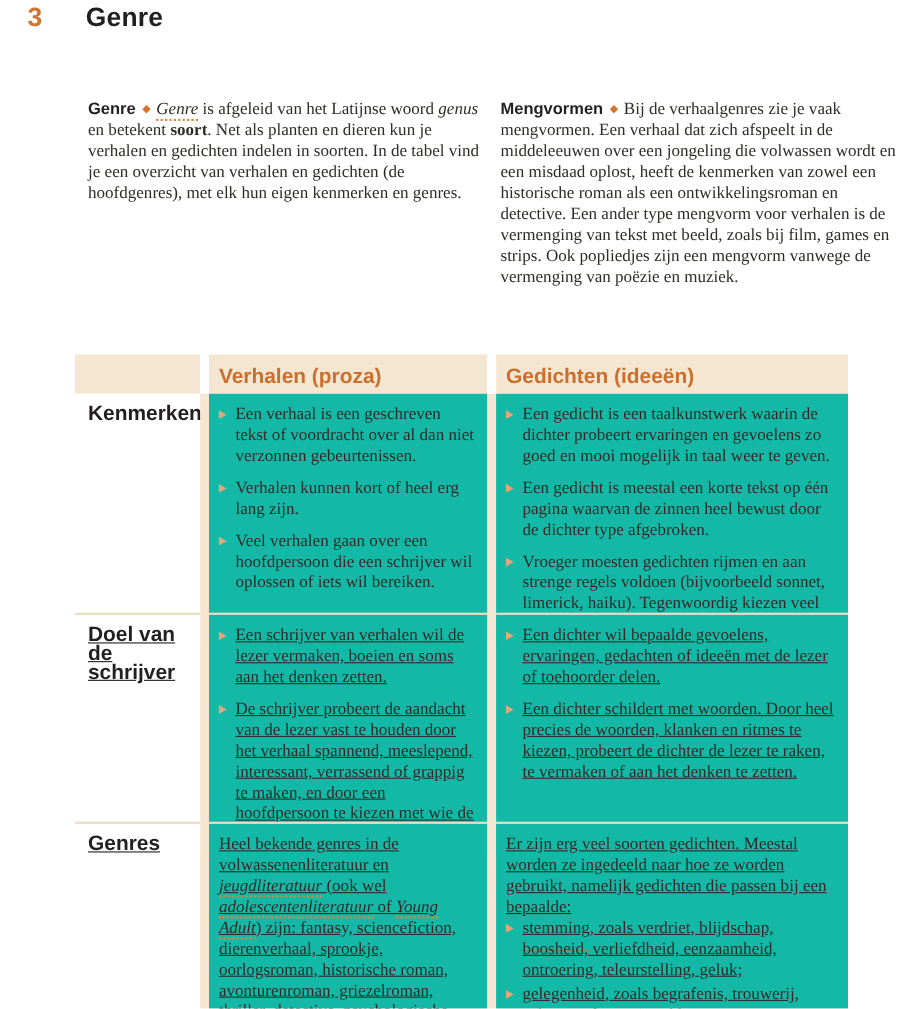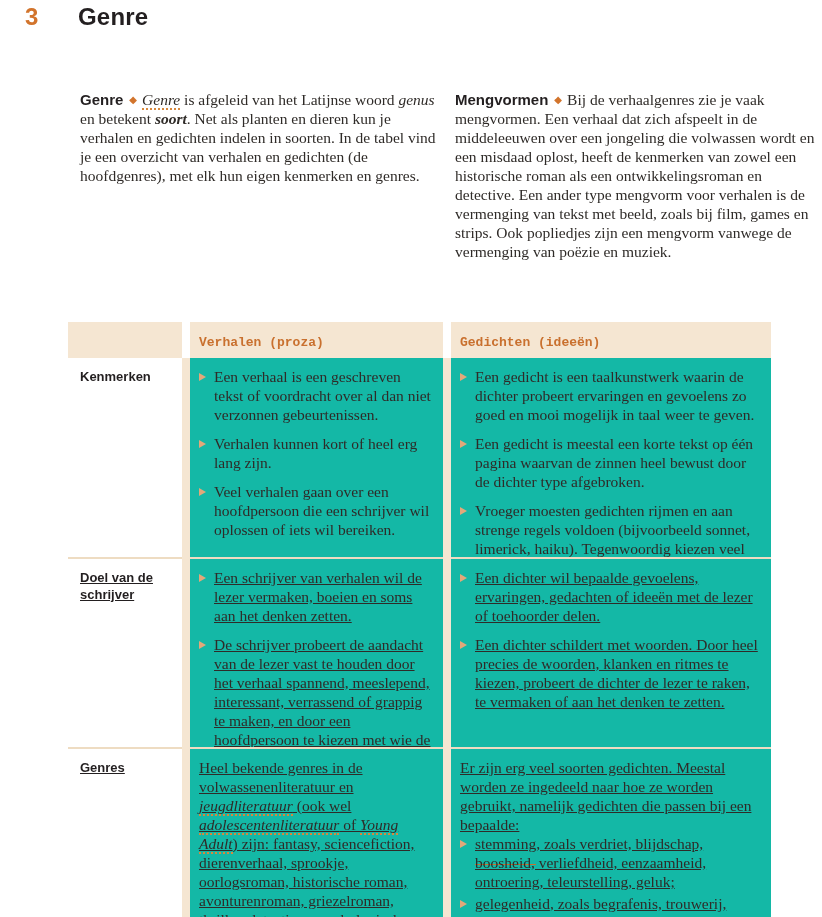--- a/index.html
+++ b/index.html
@@ -36,41 +36,41 @@
   .intro-right{position:absolute;left:455px;top:90px;width:362px;}
   .term{
     font-family:"Liberation Sans","DejaVu Sans",sans-serif;
     font-weight:bold;font-size:15px;color:var(--ink);
   }
   .diamond{
     color:var(--orange-bright);font-size:10px;
     padding:0 5px 0 6px;vertical-align:2px;
   }
   .it{font-style:italic;}
-  .bit{font-style:italic;font-weight:bold;}
+  .bit{font-weight:bold;}
   .dotted{font-style:italic;border-bottom:2px dotted var(--dot);padding-bottom:0px;}
   .uline{border-bottom:1.5px solid var(--orange);padding-bottom:12px;}
   
   .tbl{
     position:absolute;left:68px;top:322px;width:703px;height:595px;
     display:grid;grid-template-rows:36px 199px 190px 1fr;overflow:hidden;
   }
   .trow{display:grid;grid-template-columns:114px 8px 253px 8px 320px;}
   .thead-cell{
     background:var(--beige);
-    font-family:Liberation Mono, monospace;
-    font-weight:bold;font-size:13px;color:var(--orange);
+    font-family:Liberation Sans, sans-serif;
+    font-weight:bold;font-size:19px;color:var(--orange);
     padding:11px 0 0 9px;
   }
   .thead-gap{background:#ffffff;}
   .stripe{background:var(--beige);}
   .label-cell{
     background:#fff;padding:10px 6px 0 12px;
     font-family:"Liberation Sans","DejaVu Sans",sans-serif;
-    font-weight:bold;font-size:13px;line-height:17px;color:var(--ink);
+    font-weight:bold;font-size:19px;line-height:17px;color:var(--ink);
   }
   .cell{background:#14b8a6;padding:9px 10px 0 9px;}
   .bordered{border-top:2px solid var(--line);text-decoration:underline;}
   .blist{list-style:none;}
   .bitem{display:flex;margin-bottom:10px;}
   .bitem-tight{display:flex;margin-bottom:3px;}
   .tri{
     flex:0 0 auto;width:0;height:0;margin:6px 8px 0 0;
     border-left:7px solid var(--bullet);
     border-top:4px solid transparent;

